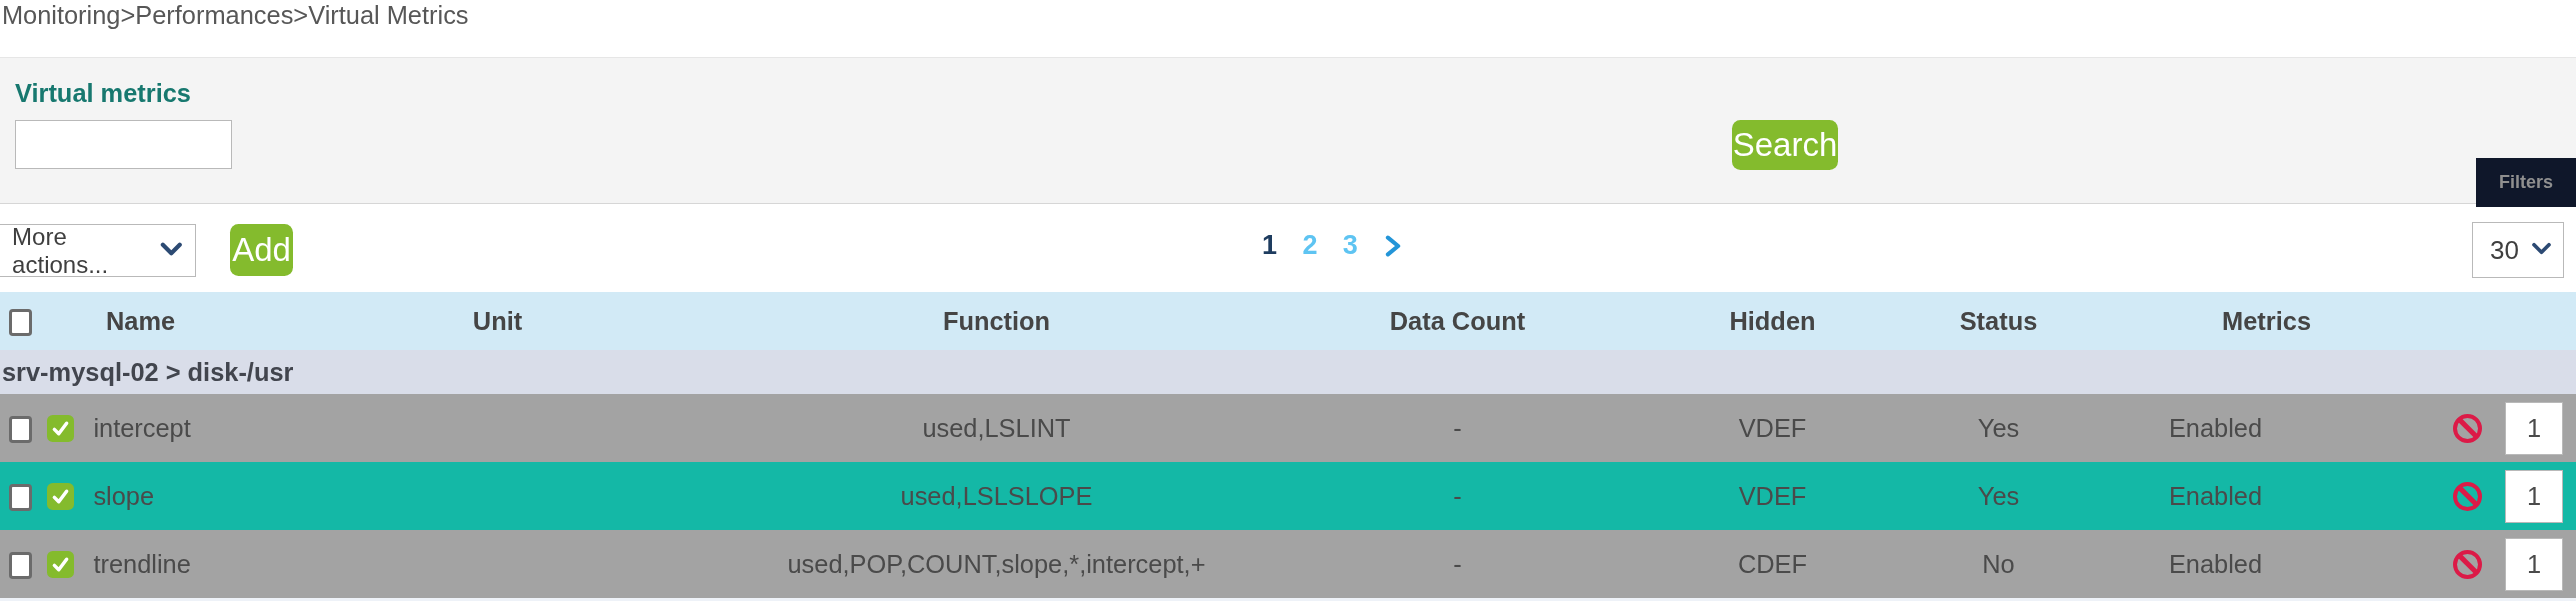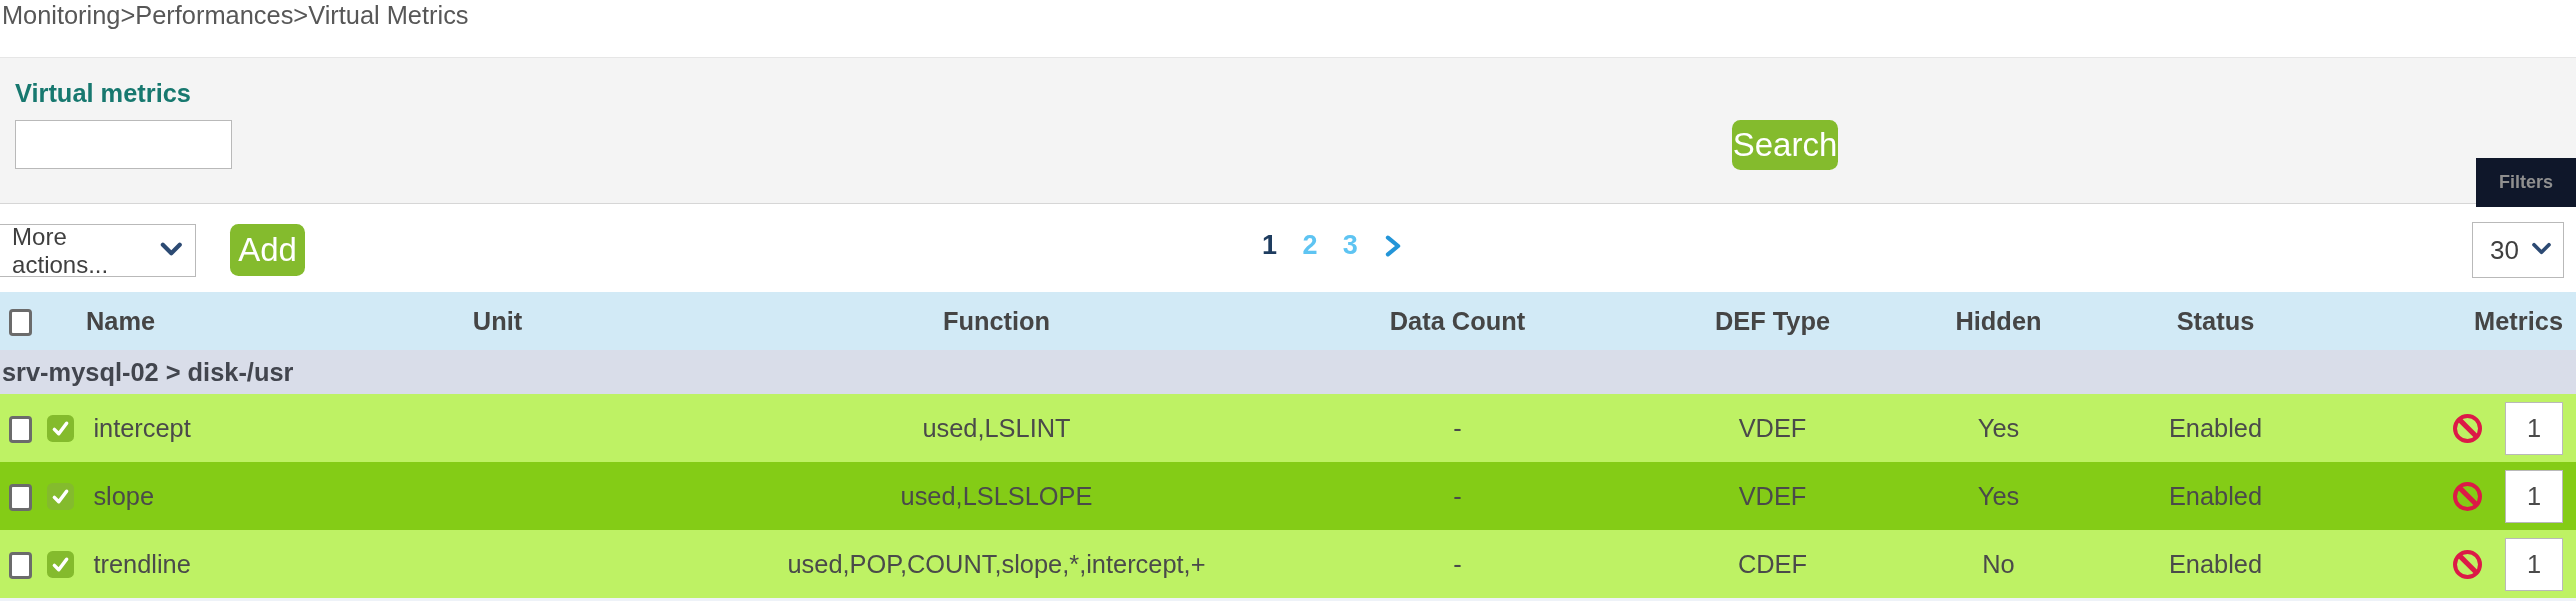--- a/index.html
+++ b/index.html
@@ -25,41 +25,41 @@
                  background:#0f172a; display:flex; align-items:center; justify-content:center;
                  font-size:18px; font-weight:bold; color:#8f8f8f; z-index:3; }
 
   
   .fake-select { position:absolute; background:#ffffff; border:1.9px solid #b9b9b9;
                  display:flex; align-items:center; cursor:pointer; }
   .more-actions { left:-1.9px; top:224px; width:198px; height:53px; padding:0 13px; }
   .more-actions .lbl { font-size:24px; color:#3f3f3f; flex:1; }
   .page-size { left:2472px; top:222px; width:92px; height:56px; padding:0 11.3px 0 17px; }
   .page-size .lbl { font-size:26px; color:#3f3f3f; flex:1; }
-  .add-btn { position:absolute; left:230px; top:224px; width:75px; height:52px; }
+  .add-btn { position:absolute; left:230px; top:224px; width:63px; height:52px; }
   .pagination { position:absolute; left:1262px; top:230px; display:flex; align-items:center;
                 gap:25.4px; font-size:27px; font-weight:bold; }
   .pg-current { color:#1e3c5f; }
   .pg-link { color:#5ec4f2; cursor:pointer; }
   .pg-next { display:flex; align-items:center; cursor:pointer; }
 
   
   .tablewrap { position:absolute; left:0; top:292px; width:2576px; }
   .grid-row { display:grid; grid-template-columns:38px 224px 471px 527px 395px 235px 217px 217px 252px;
               align-items:center; font-size:25.4px; color:#4a4a4a; }
   .thead { height:58px; background:#d2eaf6; font-weight:bold; color:#454545; }
   .c-center { text-align:center; }
   .c-name { display:flex; align-items:center; }
   .c-opt { display:flex; align-items:center; justify-content:flex-end; gap:22.6px; padding-right:13px; }
-  .thead .name-lbl { margin-left:48px; }
+  .thead .name-lbl { margin-left:68px; }
   .group-row { height:44px; background:#d9dde9; display:flex; align-items:center;
                padding-left:2px; font-size:25.4px; font-weight:bold; color:#42454e; }
   .data-row { height:68px; }
-  .row-light { background:#bef264; }
-  .row-alt { background:#84cc16; }
+  .row-light { background:#a3a3a3; }
+  .row-alt { background:#14b8a6; }
   .bottom-strip { height:4.7px; background:#eef2f8; border-bottom:1.9px solid #d8d8d8; }
 
   
   .cb-empty { width:22.6px; height:27px; background:#ffffff; border:3.8px solid #6b6b6b;
               border-radius:3.8px; margin-left:9.4px; cursor:pointer; }
   .cb-checked { width:27px; height:27px; background:#84bb2d; border-radius:5.6px; margin-left:9.4px;
                 display:flex; align-items:center; justify-content:center; cursor:pointer; }
   .name-text { margin-left:19px; }
 
   
@@ -123,21 +123,20 @@
   </div>
 
   <div class="tablewrap">
 
     <div class="grid-row thead">
       <div><span class="cb-empty" style="display:inline-block;vertical-align:middle;"></span></div>
       <div><span class="name-lbl">Name</span></div>
       <div class="c-center">Unit</div>
       <div class="c-center">Function</div>
       <div class="c-center">Data Count</div>
-      <div class="c-center">DEF Type</div>
       <div class="c-center">Hidden</div>
       <div class="c-center">Status</div>
       <div class="c-opt">Metrics</div>
     </div>
 
     <div class="group-row">
       <span>srv-mysql-02 &gt; disk-/usr</span>
     </div>
 
     <div class="grid-row data-row row-light">

